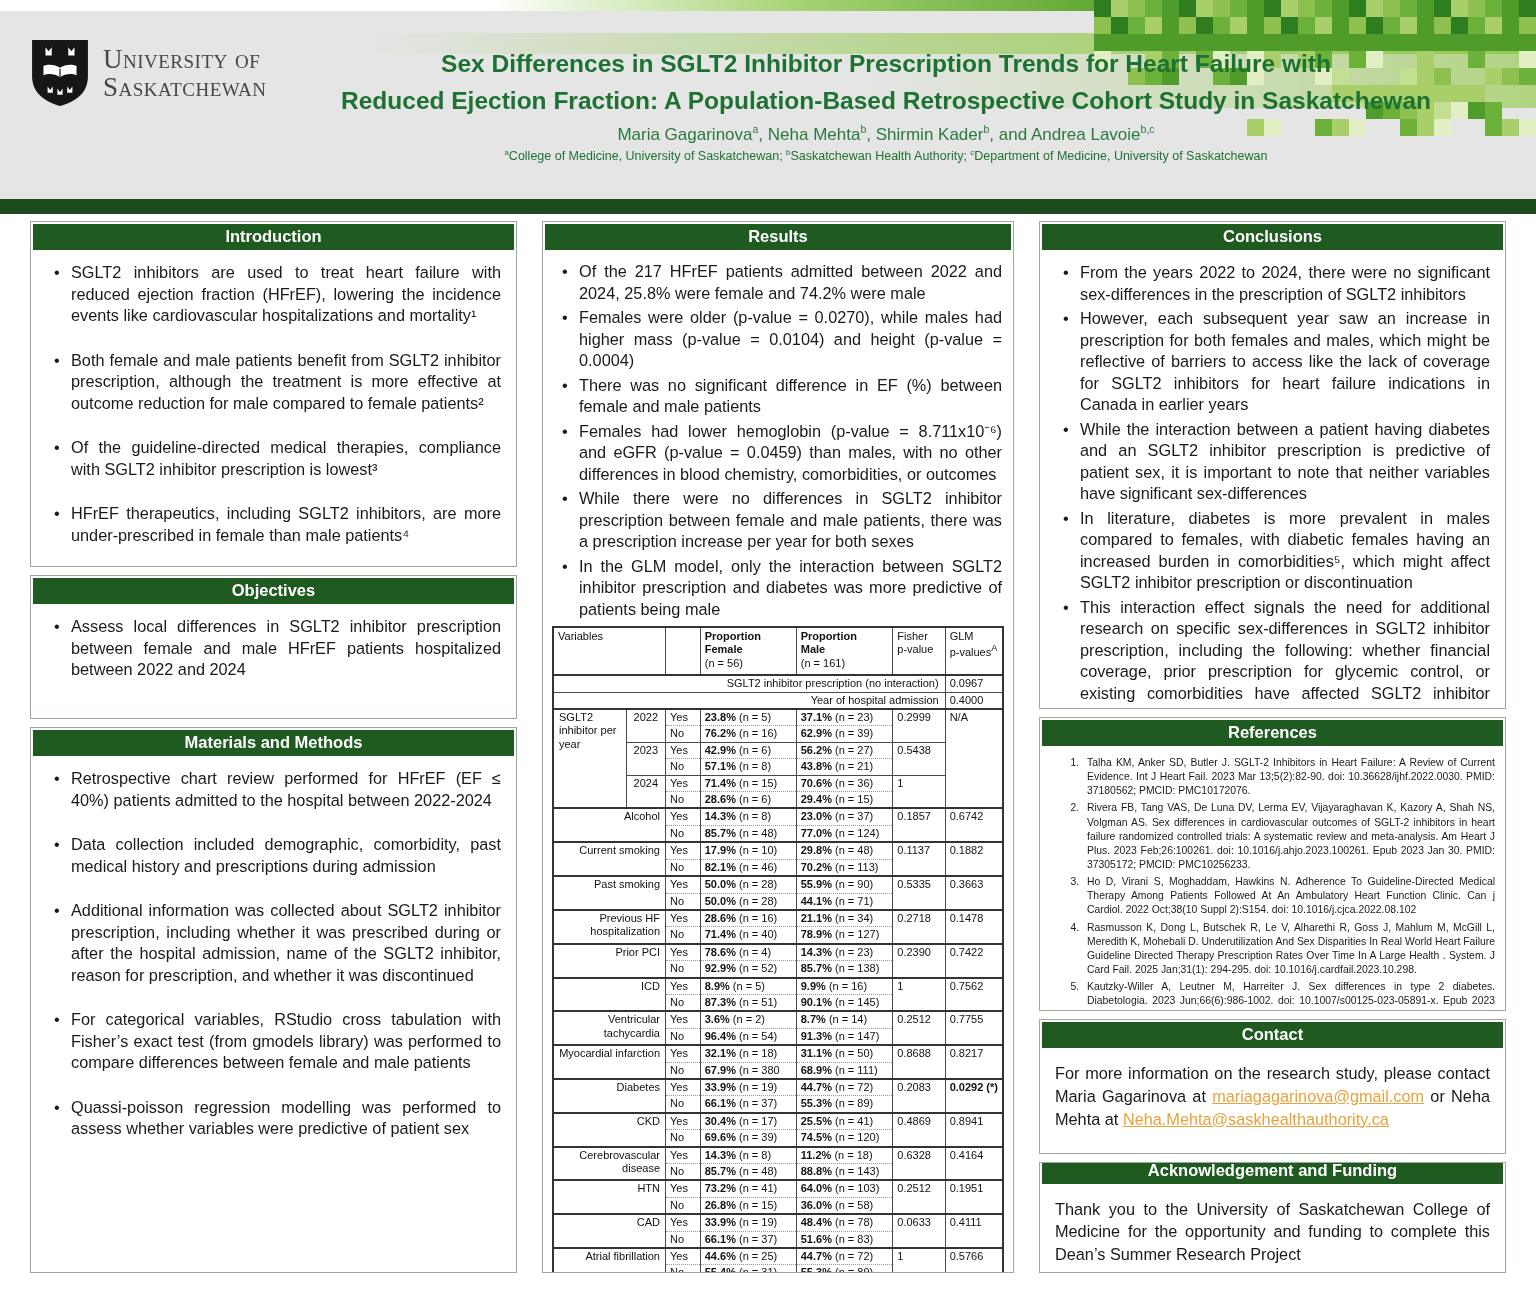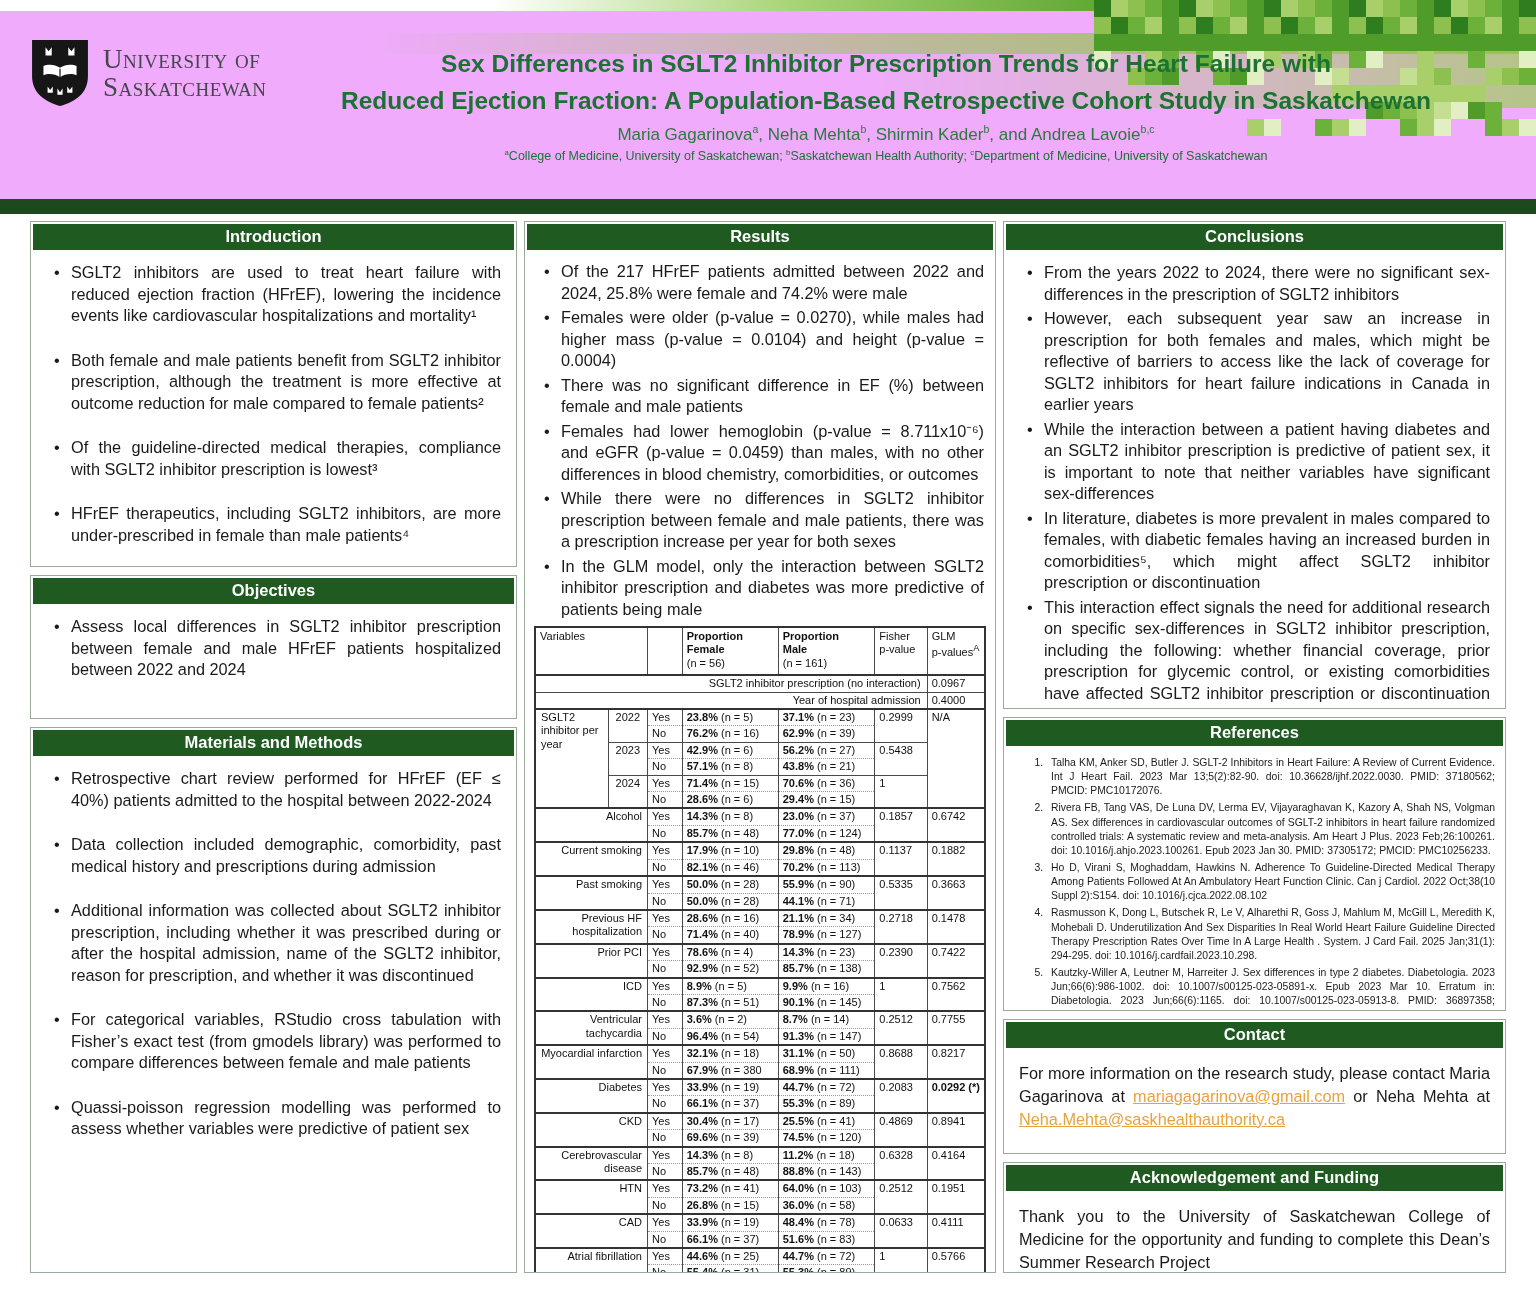--- a/index.html
+++ b/index.html
@@ -1,41 +1,41 @@
 <!DOCTYPE html>
 <html><head>
 <meta charset="utf-8">
 <style>
   html,body{margin:0;padding:0;background:#fff;}
   body{width:1536px;height:1306px;position:relative;overflow:hidden;
        font-family:"Liberation Sans",sans-serif;color:#1a1a1a;}
 
   
-  .header{position:absolute;top:0;left:0;width:1536px;height:199px;background:#f0abfc;}
+  .header{position:absolute;top:0;left:0;width:1536px;height:199px;background:#e5e5e5;}
   .topstrip{position:absolute;top:0;left:0;right:0;height:11px;z-index:1;
     background:linear-gradient(to right,#ffffff 0%,#ffffff 32%,#a6d373 52%,#5fa733 72%,#3f8d24 100%);}
   .band1{position:absolute;top:33px;left:365px;right:0;height:21px;z-index:1;
     background:linear-gradient(to right,rgba(140,198,63,0) 0%,rgba(140,198,63,.5) 45%,rgba(140,198,63,.9) 100%);}
   .band2{position:absolute;top:54px;left:860px;right:0;height:54px;z-index:1;
     background:linear-gradient(to right,rgba(160,205,95,0) 0%,rgba(160,205,95,.35) 55%,rgba(160,205,95,.75) 100%);}
   .mosaic{position:absolute;top:0;right:0;z-index:2;display:grid;
     grid-template-columns:repeat(26,17px);grid-auto-rows:17px;}
   .mosaic i{display:block;}
   .logo{position:absolute;left:30px;top:38px;display:flex;align-items:center;gap:13px;z-index:3;}
   .logo-text{font-family:"Liberation Serif",serif;font-variant:small-caps;
     color:#43474c;font-size:27px;line-height:1.05;letter-spacing:.5px;}
   .header-text{position:absolute;left:250px;right:14px;top:46px;text-align:center;z-index:3;}
   .title{color:#1d7233;font-weight:bold;font-size:24.5px;line-height:1.5;}
   .authors{color:#2a7a3d;font-size:17px;margin-top:3px;}
   .authors sup,.affils sup{font-size:62%;}
   .affils{color:#1d7233;font-size:12.5px;margin-top:4px;}
   .divider{position:absolute;top:199px;left:0;width:1536px;height:15px;background:#1c4a1c;z-index:4;}
 
   
-  .columns{position:absolute;top:221px;left:30px;right:30px;bottom:33px;display:flex;gap:7px;}
+  .columns{position:absolute;top:221px;left:30px;right:30px;bottom:33px;display:flex;gap:25px;}
   .col{display:flex;flex-direction:column;gap:8px;}
   .col1{width:487px;} .col2{width:472px;} .col3{flex:1;}
   .box{border:1px solid #9aab9a;background:#fff;display:flex;flex-direction:column;overflow:hidden;}
   .shead{background:#1f5a20;color:#fff;font-weight:bold;text-align:center;
     font-size:16.5px;padding:3px 0 4px;margin:2px;flex:0 0 auto;}
   .bcontent{padding:6px 13px 6px 13px;flex:1 1 auto;}
 
   
   ul.bl{list-style:none;margin:4px 0 0 0;padding:0 2px 0 27px;}
   ul.bl li{position:relative;text-align:justify;font-size:16.3px;line-height:1.32;}
@@ -637,20 +637,20 @@
             <li>Kautzky-Willer A, Leutner M, Harreiter J. Sex differences in type 2 diabetes. Diabetologia. 2023 Jun;66(6):986-1002. doi: 10.1007/s00125-023-05891-x. Epub 2023 Mar 10. Erratum in: Diabetologia. 2023 Jun;66(6):1165. doi: 10.1007/s00125-023-05913-8. PMID: 36897358; PMCID: PMC10163139.</li>
           </ol>
       </div>
     </div>
     <div class="box" style="height:133px;">
       <div class="shead">Contact</div>
       <div class="bcontent">
           <p class="body-text">For more information on the research study, please contact Maria Gagarinova at <a class="email" href="#">mariagagarinova@gmail.com</a> or Neha Mehta at <a class="email" href="#">Neha.Mehta@saskhealthauthority.ca</a></p>
         </div>
     </div>
-    <div class="box" style="flex:1;">
+    <div class="box" style="flex:1;justify-content:flex-end;">
       <div class="shead">Acknowledgement and Funding</div>
       <div class="bcontent">
           <p class="body-text">Thank you to the University of Saskatchewan College of Medicine for the opportunity and funding to complete this Dean’s Summer Research Project</p>
         </div>
     </div>
   </div>
 </div>
 
 </body></html>

